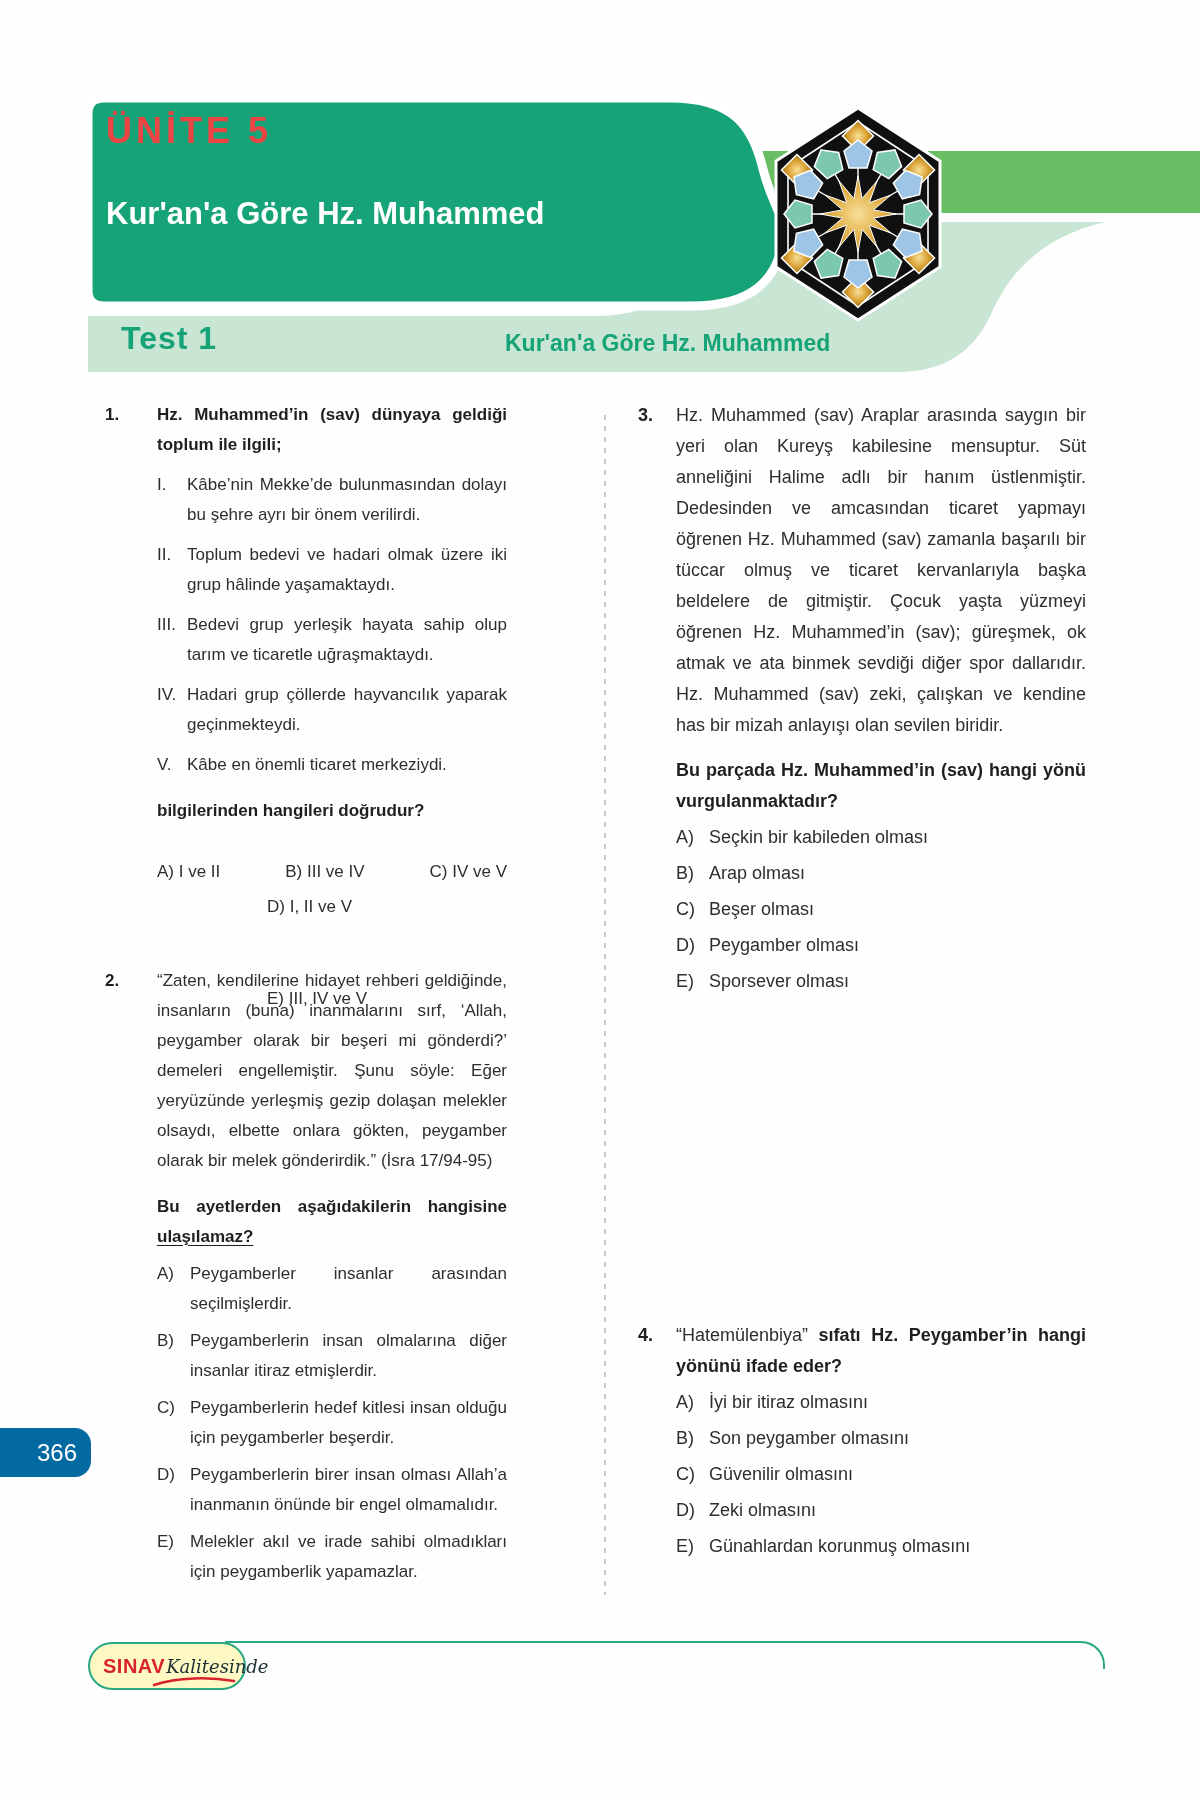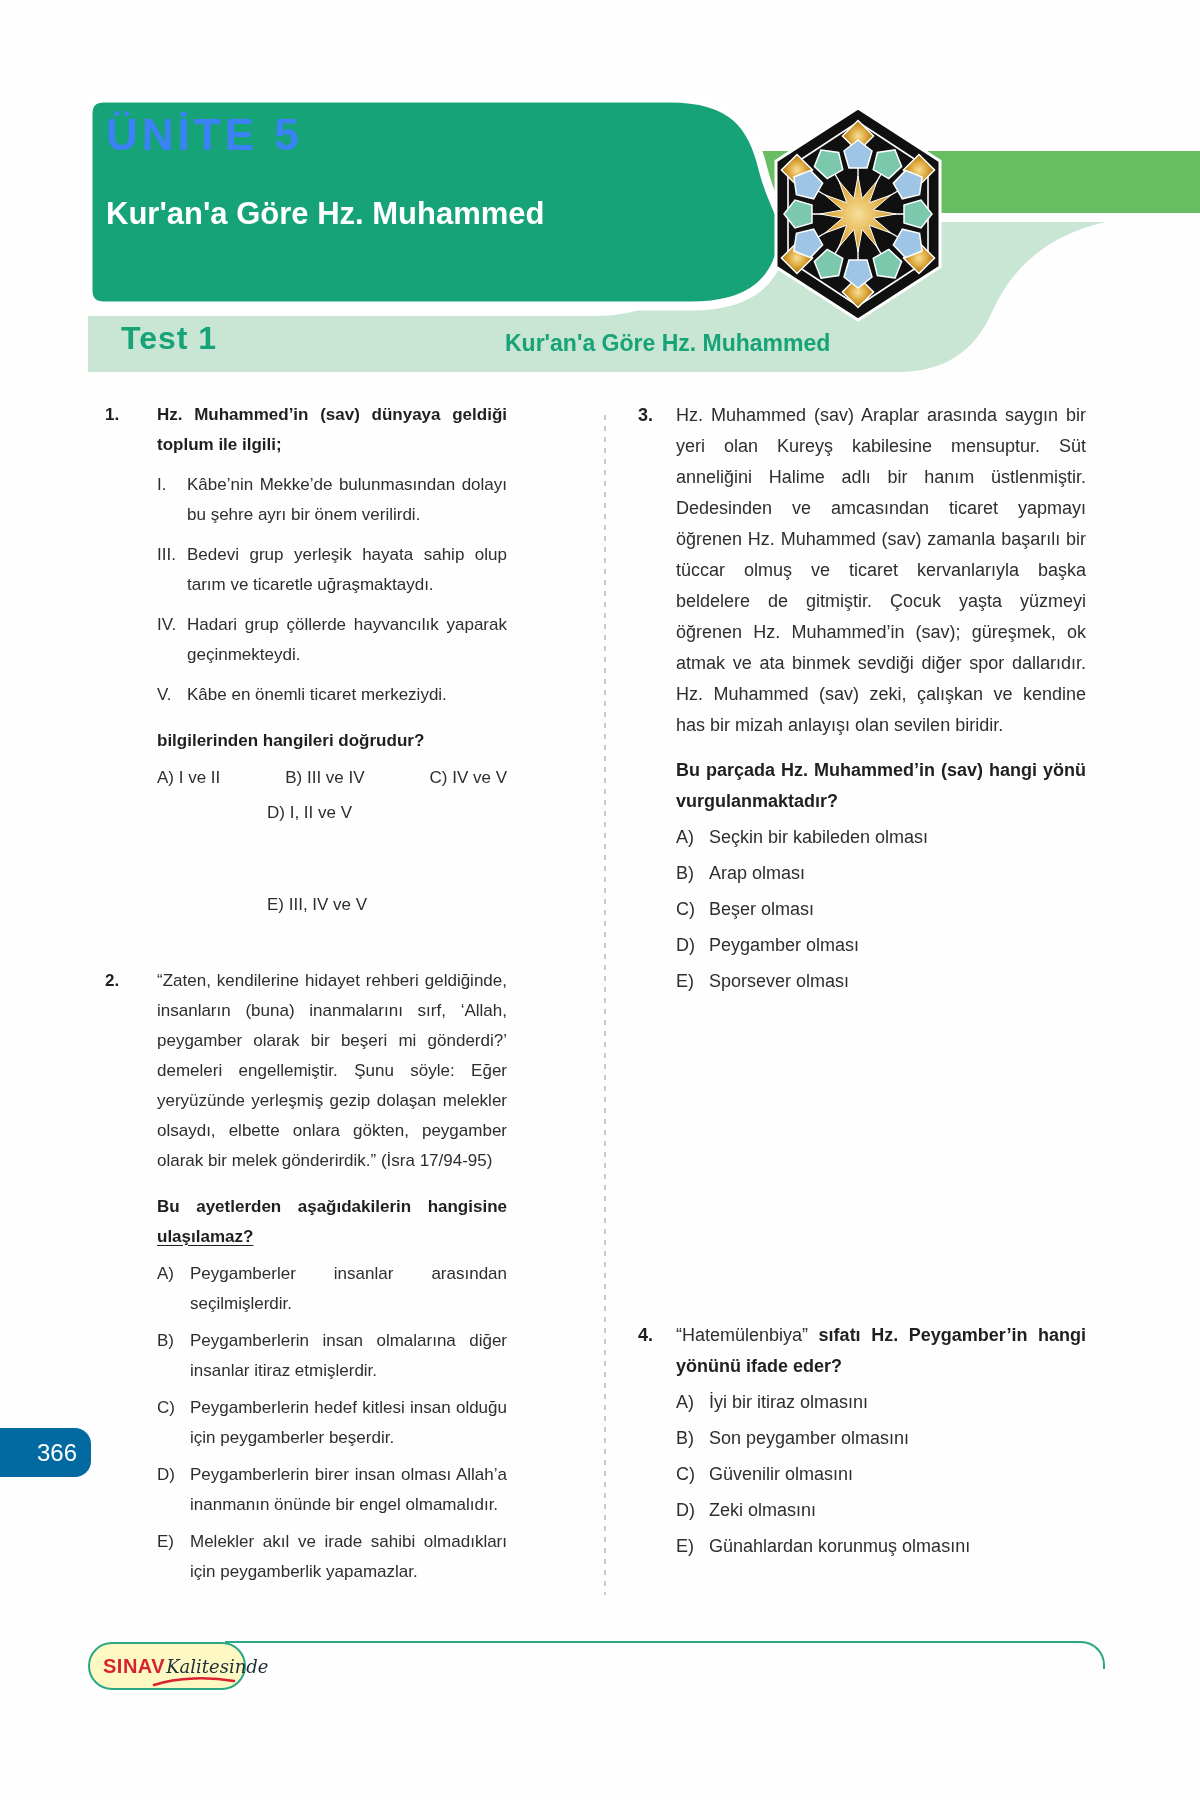--- a/index.html
+++ b/index.html
@@ -1,39 +1,39 @@
 <!DOCTYPE html>
 <html><head>
 <meta charset="utf-8">
 <style>
   html,body{margin:0;padding:0;}
   body{width:1200px;height:1800px;background:#ffffff;font-family:"Liberation Sans",sans-serif;color:#2e2e2e;}
   .page{position:relative;width:1200px;height:1800px;overflow:hidden;background:#fefefe;}
   .abs{position:absolute;}
   
-  .unit-label{left:106px;top:110px;font-size:44px;font-weight:bold;color:#3b82f6;letter-spacing:4px;}
+  .unit-label{left:106px;top:110px;font-size:36px;font-weight:bold;color:#ef4444;letter-spacing:4px;}
   .unit-title{left:106px;top:196px;font-size:31px;font-weight:bold;color:#ffffff;}
   .test-label{left:121px;top:320px;font-size:32px;font-weight:bold;color:#17a378;letter-spacing:1px;}
   .test-title{left:505px;top:330px;font-size:23px;font-weight:bold;color:#17a378;}
   
   .divider{left:604px;top:415px;width:2px;height:1180px;
     background-image:repeating-linear-gradient(to bottom,#c7cbc7 0px,#c7cbc7 5px,transparent 5px,transparent 11px);}
   
   .q{position:absolute;display:grid;}
   .q-left{grid-template-columns:52px 1fr;width:402px;font-size:17px;line-height:30px;}
   .q-right{grid-template-columns:38px 1fr;width:448px;font-size:18px;line-height:31px;}
   .qnum{font-weight:bold;color:#1f1f1f;}
   .qbody{text-align:justify;}
   .b{font-weight:bold;color:#1f1f1f;}
   .u{text-decoration:underline;text-underline-offset:3px;}
   p{margin:0;}.mt12{margin-top:12px;}.mt14{margin-top:14px;}.mt16{margin-top:16px;}
   .ritem{display:grid;grid-template-columns:30px 1fr;margin-top:10px;text-align:justify;}
   .opt{display:grid;grid-template-columns:33px 1fr;margin-top:7px;text-align:justify;}
   .opt-single{margin-top:5px;}
-  .optrow{display:flex;margin-top:7px;text-align:left;}
+  .optrow{display:flex;margin-top:31px;text-align:left;}
   .optrow1{justify-content:space-between;}
   .optrow2{margin-top:5px;padding-left:110px;gap:62px;flex-direction:column;}
   
   .page-tab{left:0;top:1428px;width:91px;height:49px;background:#0369a1;border-radius:0 16px 16px 0;
     color:#ffffff;font-size:24px;line-height:49px;text-align:right;padding-right:14px;box-sizing:border-box;}
   
   .footer-line{left:225px;top:1641px;width:878px;height:26px;
     border-top:2px solid #2aa884;border-right:2px solid #2aa884;border-top-right-radius:24px;}
   .brand-pill{left:88px;top:1642px;width:158px;height:48px;background:#fef9c3;border:2.5px solid #2aa884;
     border-radius:26px;box-sizing:border-box;display:flex;align-items:center;padding-left:13px;}
@@ -110,20 +110,24 @@
 
   <div class="q q-left" style="left:105px;top:400px;">
     <div class="qnum">1.</div>
     <div class="qbody">
       <p class="b">Hz. Muhammed’in (sav) dünyaya geldiği toplum ile ilgili;</p>
       <div class="ritem mt12">
         <span>I.</span>
         <span>Kâbe’nin Mekke’de bulunmasından dolayı bu şehre ayrı bir önem verilirdi.</span>
       </div>
       <div class="ritem">
+        <span>II.</span>
+        <span>Toplum bedevi ve hadari olmak üzere iki grup hâlinde yaşamaktaydı.</span>
+      </div>
+      <div class="ritem">
         <span>III.</span>
         <span>Bedevi grup yerleşik hayata sahip olup tarım ve ticaretle uğraşmaktaydı.</span>
       </div>
       <div class="ritem">
         <span>IV.</span>
         <span>Hadari grup çöllerde hayvancılık yaparak geçinmekteydi.</span>
       </div>
       <div class="ritem">
         <span>V.</span>
         <span>Kâbe en önemli ticaret merkeziydi.</span>

